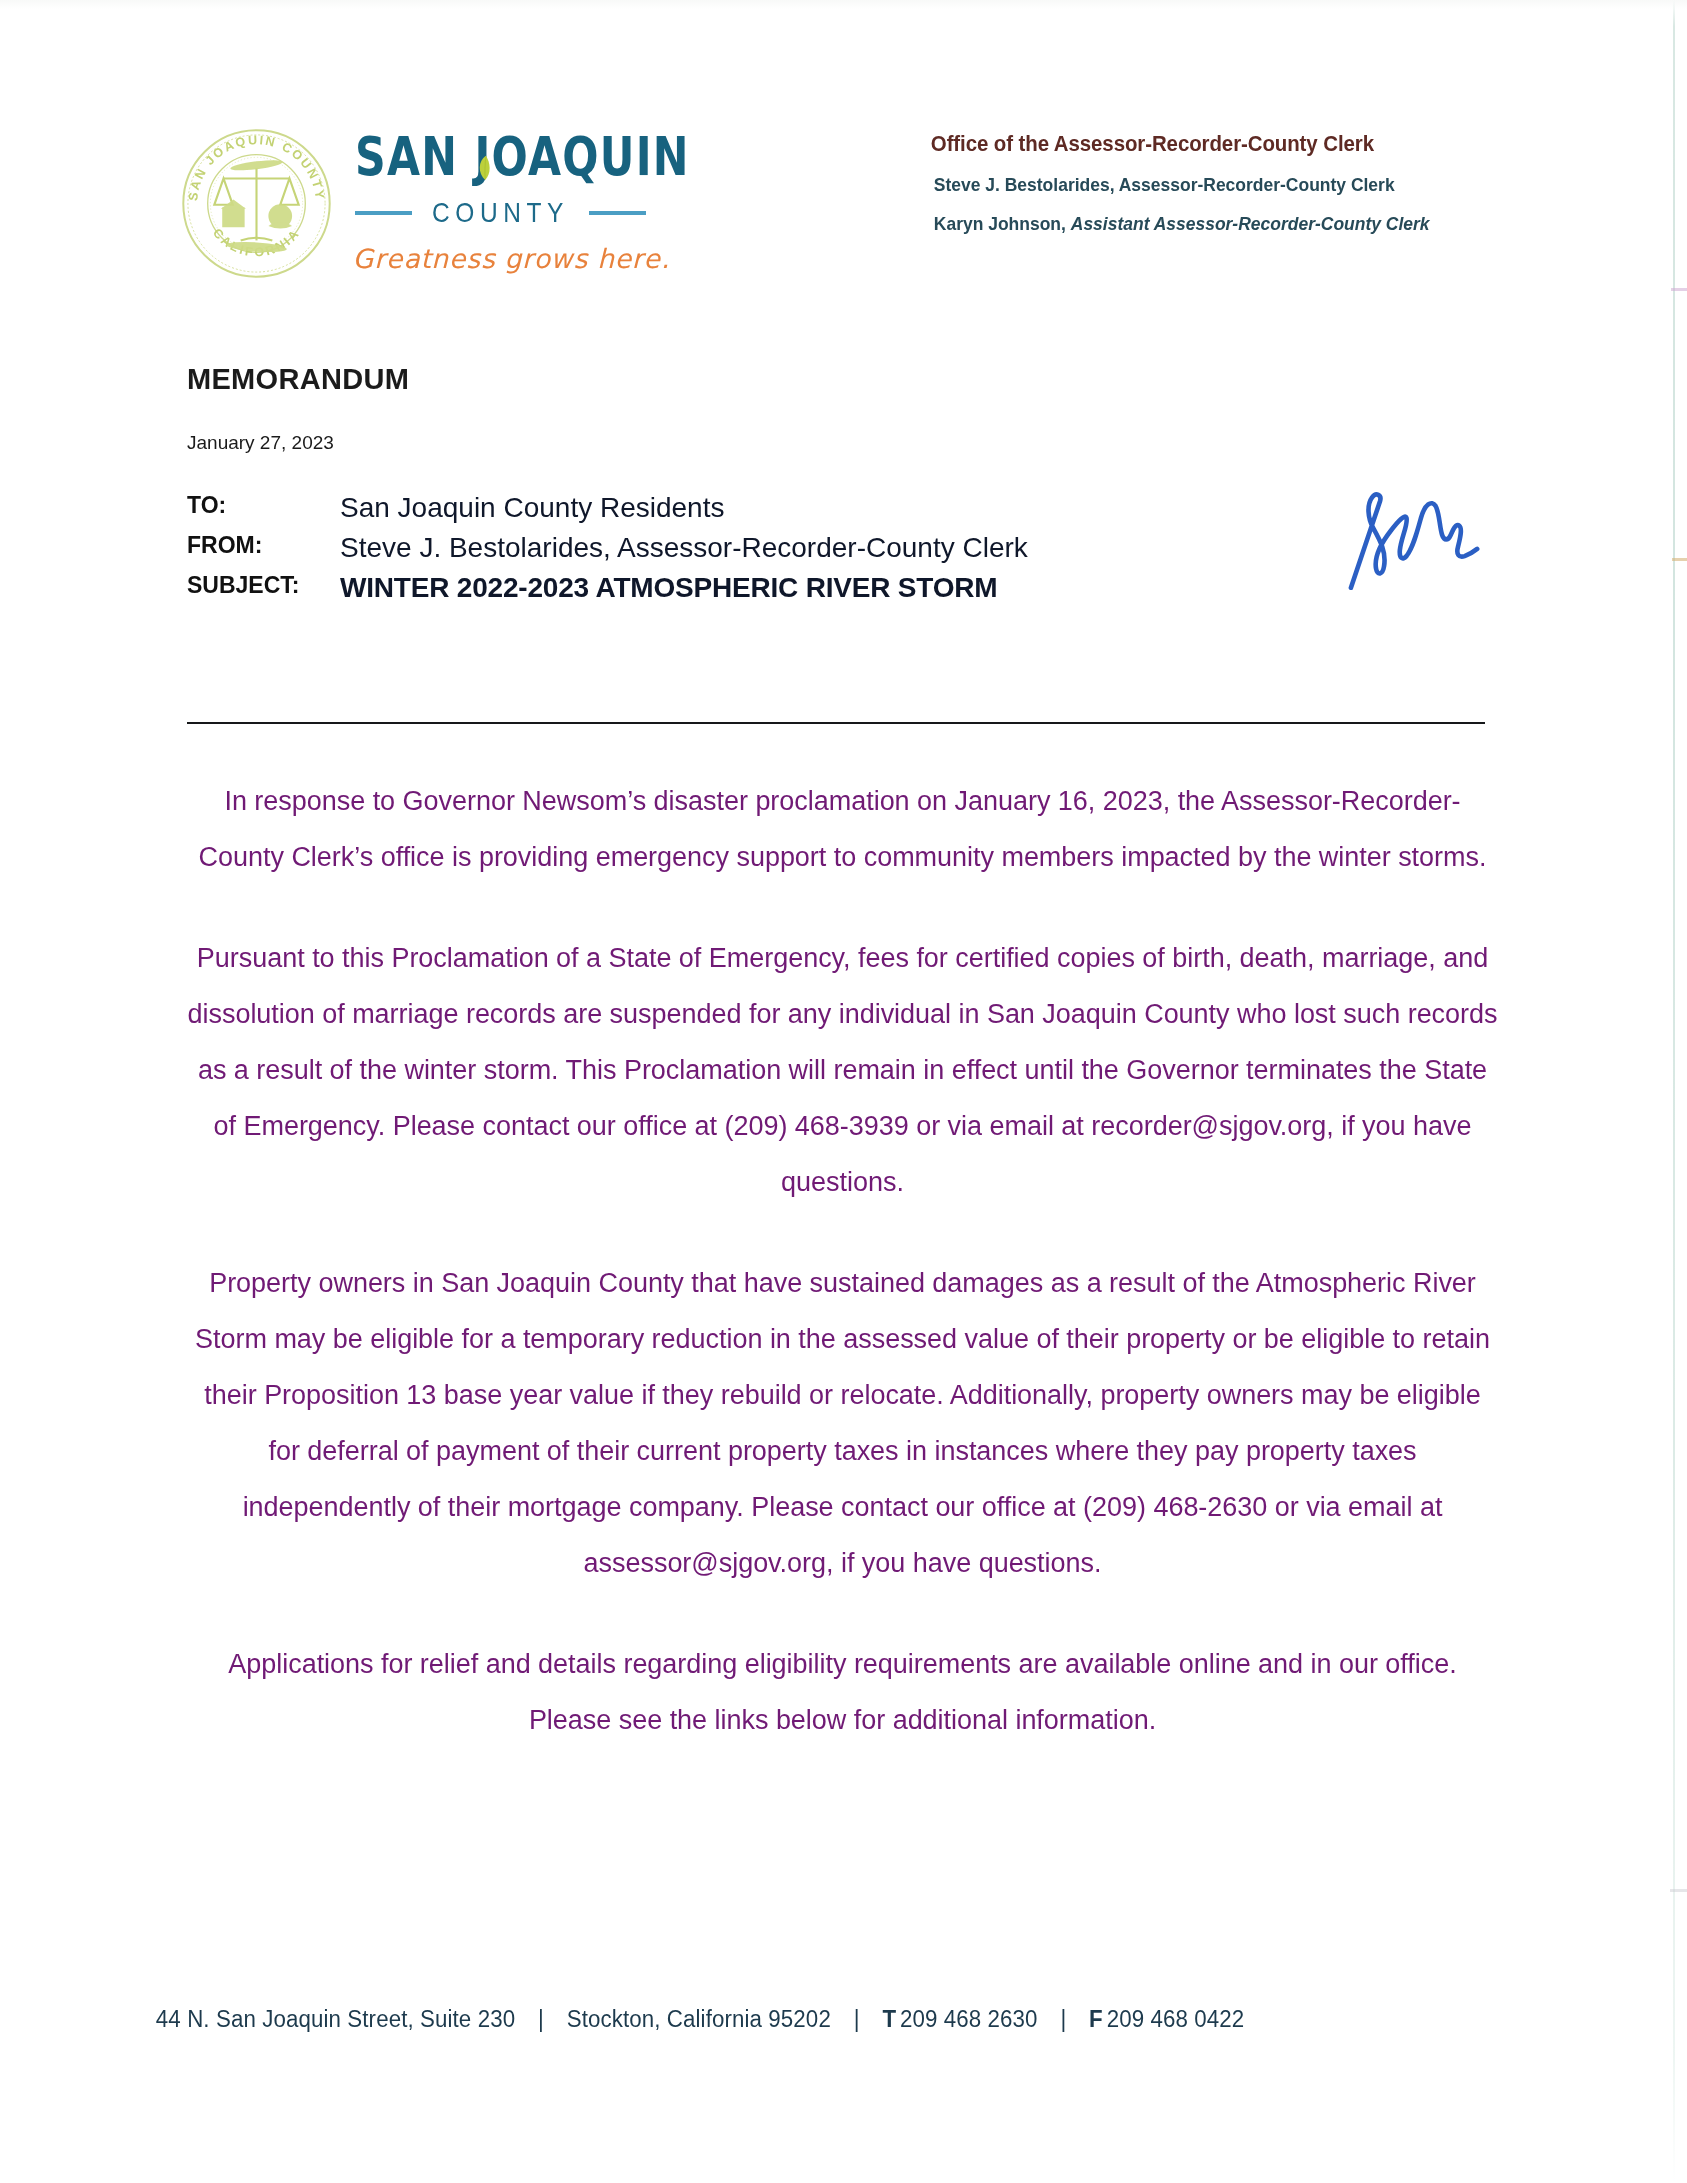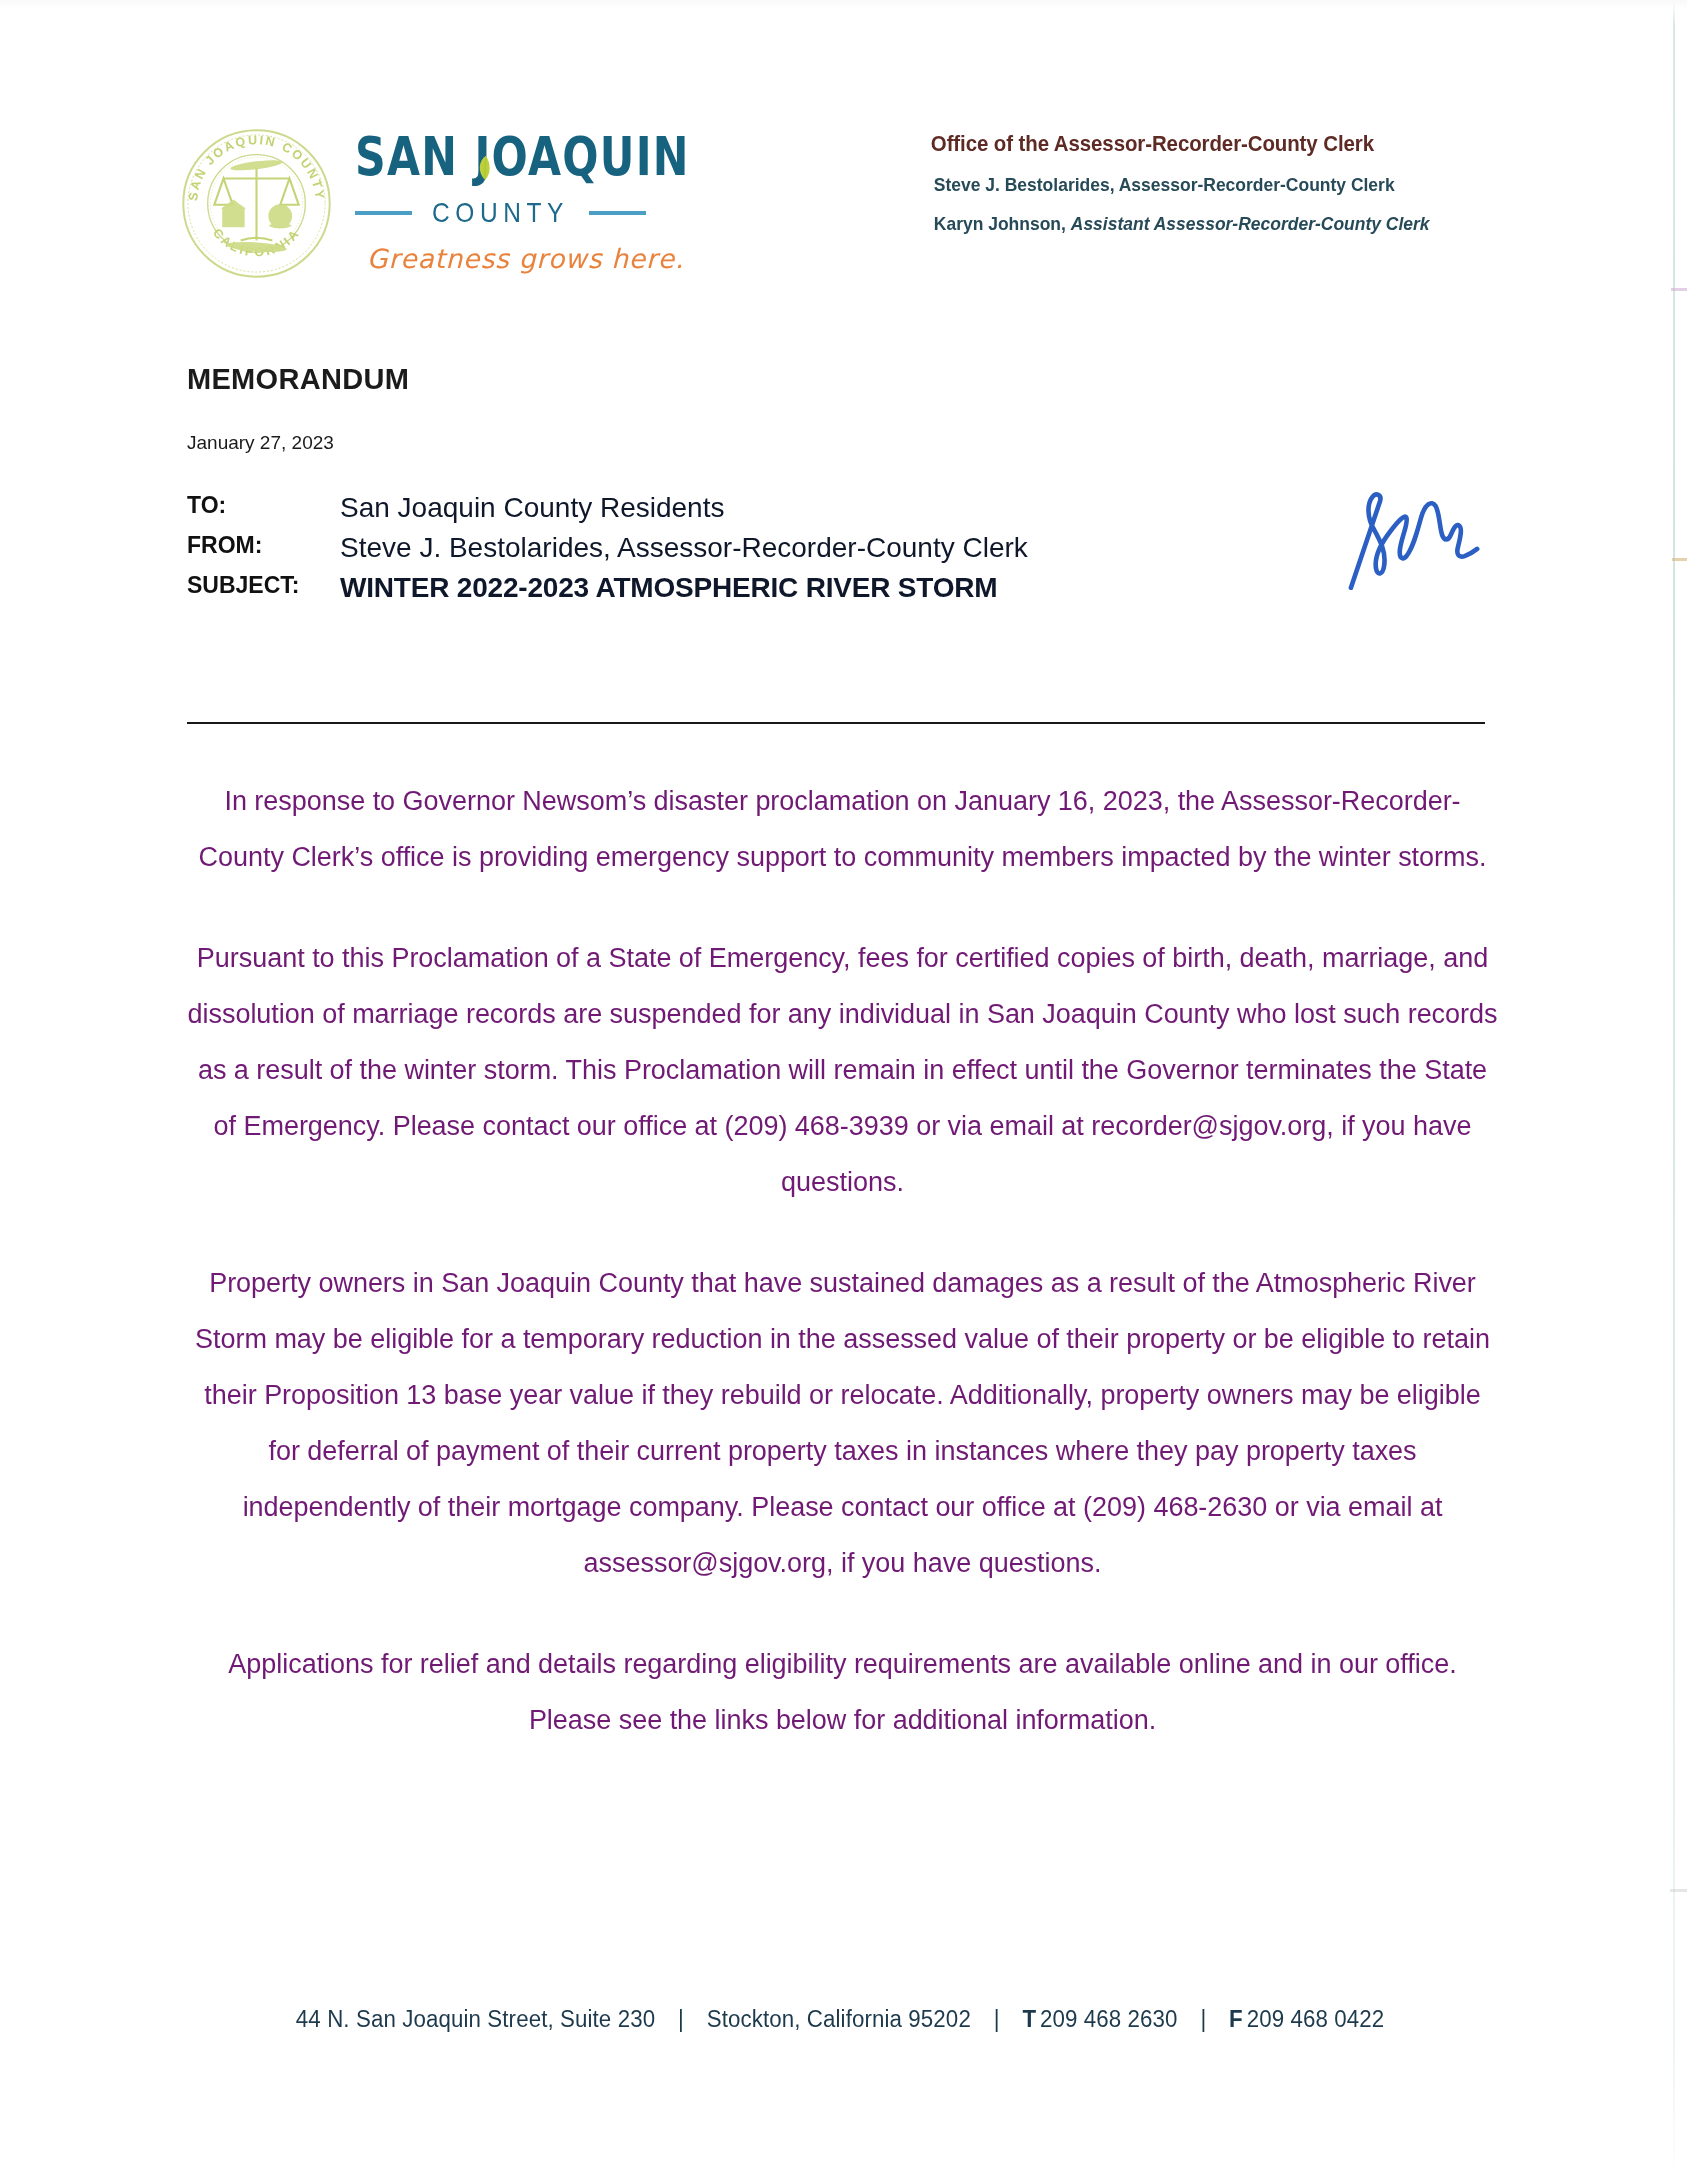--- a/index.html
+++ b/index.html
@@ -82,21 +82,20 @@
     height: 153px;
   }
   #seal svg { display: block; width: 153px; height: 153px; }
 
   
   #wordmark {
     position: absolute;
     left: 180px;
     top: 8px;
     width: 331px;
-    text-align: right;
   }
   .wm-main {
     font-family: "Liberation Sans Narrow", "DejaVu Sans", sans-serif;
     font-size: 44px;
     font-weight: 700;
     letter-spacing: 1.3px;
     color: #17627f;
     line-height: 1;
     white-space: nowrap;
     position: relative;
@@ -265,21 +264,21 @@
     text-align: center;
   }
   .para:last-child { margin-bottom: 0; }
 
   
   #footer {
     position: absolute;
     left: 0;
     top: 2006px;
     width: 1401px;
-    text-align: right;
+    text-align: center;
   }
   #footer-inner {
     display: inline-block;
     font-family: "Liberation Sans Narrow", "Liberation Sans", sans-serif;
     font-size: 23px;
     font-weight: 400;
     color: #1d3a4d;
     letter-spacing: 0.1px;
     white-space: nowrap;
     transform: scaleX(0.97);

